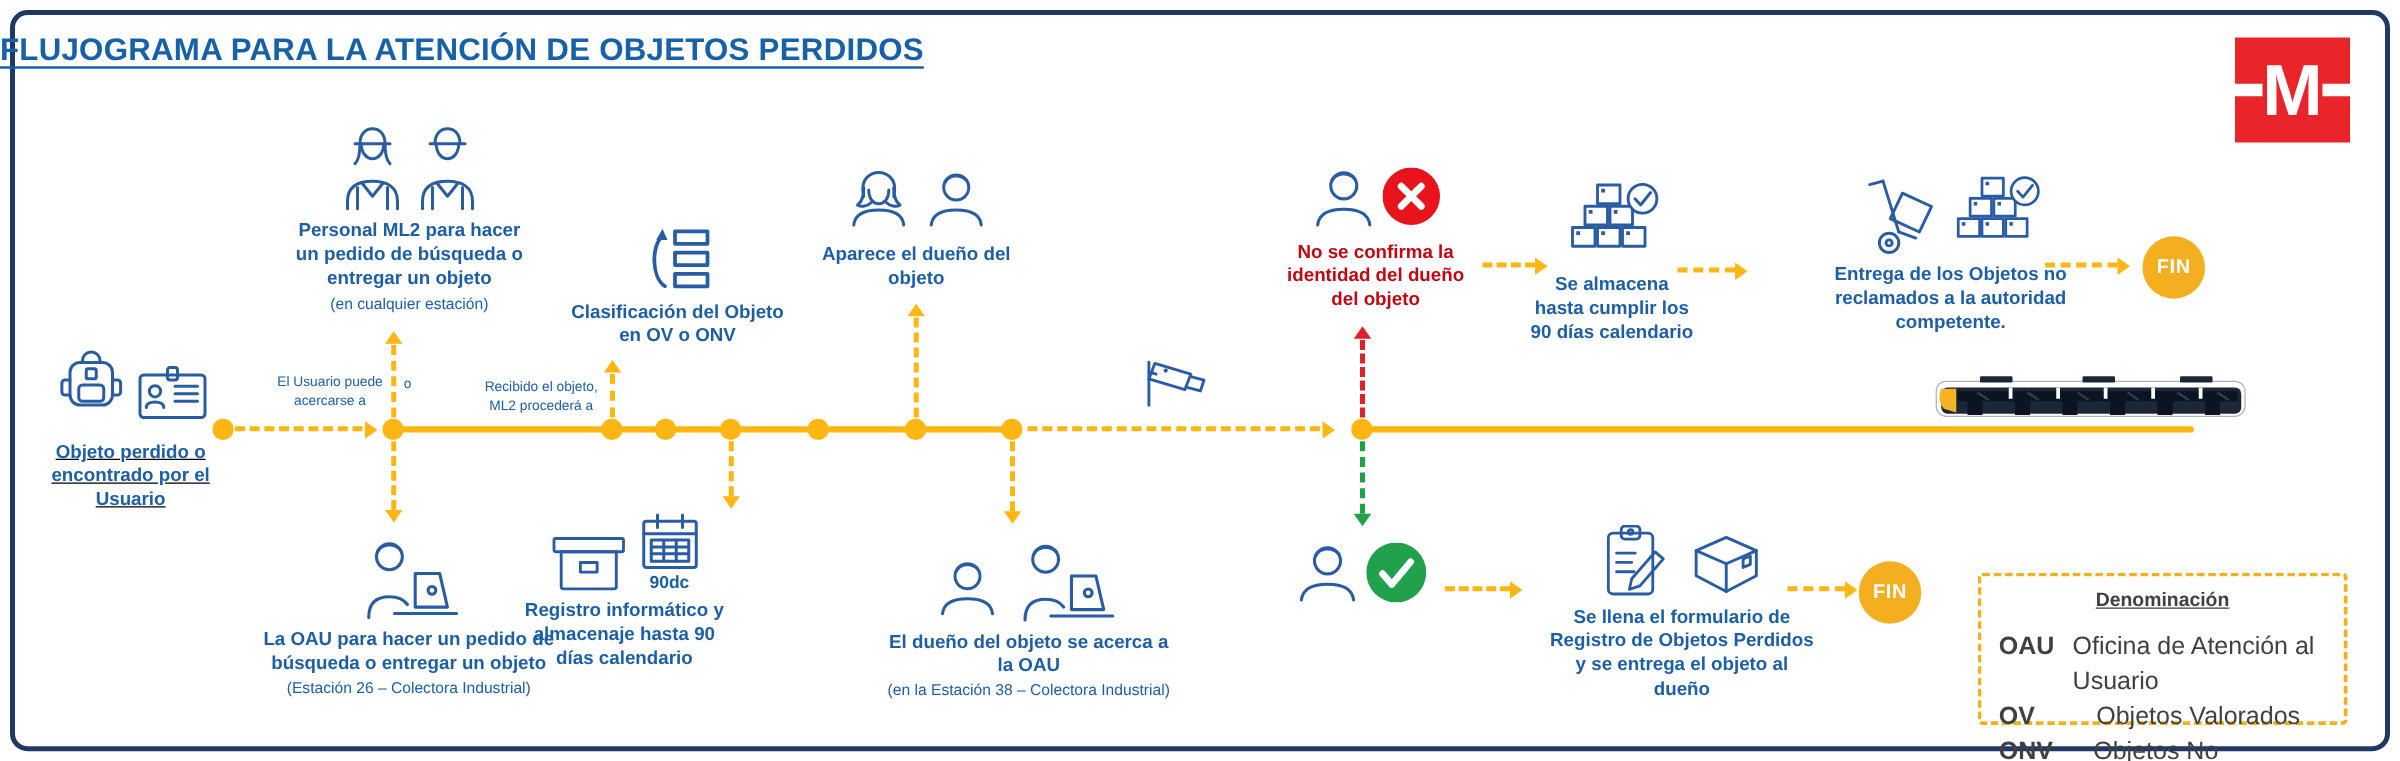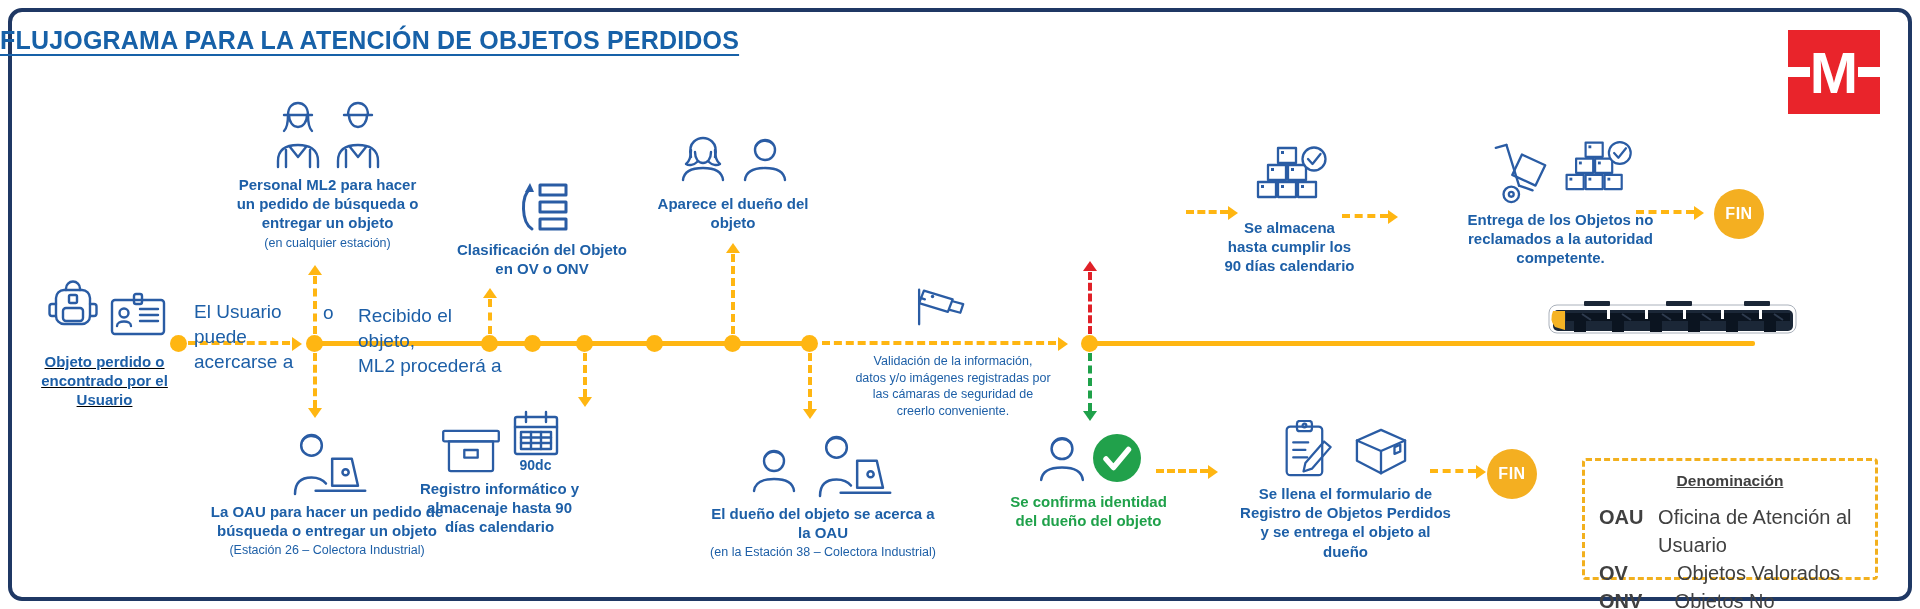--- a/index.html
+++ b/index.html
@@ -10,21 +10,21 @@
 
   .title-wrap { position:absolute; top:26px; left:0; width:100%; text-align:left; }
   .title-wrap span { font-size:25px; font-weight:bold; color:#1761A8; text-decoration:underline; text-underline-offset:5px; letter-spacing:.2px; }
 
   .block { position:absolute; display:flex; flex-direction:column; align-items:center; }
   .icons { display:flex; align-items:flex-end; gap:8px; margin-bottom:6px; }
   .lbl { color:#1D5FA7; font-weight:bold; font-size:15px; line-height:1.28; text-align:center; white-space:pre-line; }
   .lbl.red { color:#C00712; }
   .lbl.green { color:#1FA14A; }
   .sub { color:#1D5FA7; font-size:12.5px; line-height:1.25; text-align:center; white-space:pre-line; margin-top:3px; }
-  .note { position:absolute; color:#1D5FA7; font-size:19px; line-height:1.32; white-space:pre-line; }
+  .note { position:absolute; color:#1D5FA7; font-size:11px; line-height:1.32; white-space:pre-line;text-align:center; }
   .note.center { text-align:center; font-size:12.5px; }
 
   svg.ic { stroke:#2A5CA4; fill:none; stroke-width:2.4; stroke-linecap:round; stroke-linejoin:round; }
   .badge90 { color:#1D5FA7; font-weight:bold; font-size:14px; margin-top:1px; }
 
   .hsolid { position:absolute; height:4.5px; background:#FFB612; border-radius:2px; }
   .hdash  { position:absolute; height:0; border-top:4px dashed #FFB612; }
   .vdash  { position:absolute; width:0; border-left:4px dashed #FFB612; }
   .vdash.red { border-left-color:#E02128; }
   .vdash.green { border-left-color:#1FA14A; }
@@ -116,24 +116,20 @@
   <div class="hdash" style="left:1156px; top:469px; width:52px;"></div>
   <div class="ah right" style="left:1208px; top:465px;"></div>
   <div class="hdash" style="left:1430px; top:469px; width:46px;"></div>
   <div class="ah right" style="left:1476px; top:465px;"></div>
 
   <div class="note" style="left:194px; top:299px; width:140px;">El Usuario puede
 acercarse a</div>
   <div class="note" style="left:323px; top:300px;">o</div>
   <div class="note" style="left:358px; top:303px; width:150px;">Recibido el objeto,
 ML2 procederá a</div>
-  <div class="note center" style="left:848px; top:353px; width:210px;">Validación de la información,
-datos y/o  imágenes registradas por
-las cámaras de seguridad de
-creerlo conveniente.</div>
 
   <div class="block" style="left:40px; top:278px; width:130px;">
     <div class="icons">
       <svg class="ic" width="58" height="58" viewBox="0 0 58 58">
         <path d="M22 12 v-1.5 a7 7 0 0 1 14 0 V12"></path>
         <rect x="12" y="12" width="34" height="34" rx="8"></rect>
         <path d="M12 26 h-4 a2.5 2.5 0 0 0 -2.5 2.5 v7 a2.5 2.5 0 0 0 2.5 2.5 h4"></path>
         <path d="M46 26 h4 a2.5 2.5 0 0 1 2.5 2.5 v7 a2.5 2.5 0 0 1 -2.5 2.5 h-4"></path>
         <rect x="19" y="30" width="20" height="13" rx="3"></rect>
         <rect x="25" y="17" width="8" height="8" rx="1.5"></rect>
@@ -206,20 +202,36 @@
       <svg class="ic" width="48" height="60" viewBox="0 0 48 46">
         <circle cx="24" cy="15" r="10"></circle>
         <path d="M15 11 c3 -6 12 -7 17 -2"></path>
         <path d="M4 45 c1 -9 10 -12 20 -12 c10 0 19 3 20 12"></path>
       </svg>
     </div>
     <div class="lbl">Aparece el dueño del
 objeto</div>
   </div>
 
+  <div class="block" style="left:1008px; top:128px; width:185px;">
+    <div class="icons" style="gap:6px;">
+      <svg class="ic" width="50" height="58" viewBox="0 0 48 46">
+        <circle cx="24" cy="15" r="10"></circle>
+        <path d="M15 11 c3 -6 12 -7 17 -2"></path>
+        <path d="M4 45 c1 -9 10 -12 20 -12 c10 0 19 3 20 12"></path>
+      </svg>
+      <svg width="46" height="46" viewBox="0 0 46 46" style="margin-bottom:6px;">
+        <circle cx="23" cy="23" r="23" fill="#E8131B"></circle>
+        <path d="M15 15 L31 31 M31 15 L15 31" stroke="#fff" stroke-width="5.5" stroke-linecap="round"></path>
+      </svg>
+    </div>
+    <div class="lbl red">No se confirma la
+identidad del dueño
+del objeto</div>
+  </div>
 
   <div class="block" style="left:1202px; top:146px; width:175px;">
     <div class="icons">
       <svg class="ic" width="80" height="66" viewBox="0 0 80 66" style="stroke-width:2.3;">
         <rect x="28" y="2" width="18" height="15"></rect>
         <rect x="18" y="19" width="18" height="15"></rect>
           <rect x="38" y="19" width="18" height="15"></rect>
         <rect x="8" y="36" width="18" height="15"></rect>
           <rect x="28" y="36" width="18" height="15"></rect>
           <rect x="48" y="36" width="18" height="15"></rect>
@@ -345,22 +357,20 @@
       <svg class="ic" width="50" height="58" viewBox="0 0 48 46">
         <circle cx="24" cy="15" r="10"></circle>
         <path d="M15 11 c3 -6 12 -7 17 -2"></path>
         <path d="M4 45 c1 -9 10 -12 20 -12 c10 0 19 3 20 12"></path>
       </svg>
       <svg width="48" height="48" viewBox="0 0 48 48" style="margin-bottom:4px;">
         <circle cx="24" cy="24" r="24" fill="#21A14B"></circle>
         <path d="M13 25 l7.5 8.5 l15 -18" stroke="#fff" stroke-width="5.5" fill="none" stroke-linecap="round" stroke-linejoin="round"></path>
       </svg>
     </div>
-    <div class="lbl green">Se confirma identidad
-del dueño del objeto</div>
   </div>
 
   <div class="block" style="left:1223px; top:420px; width:245px;">
     <div class="icons" style="gap:12px;">
       <svg class="ic" width="58" height="58" viewBox="0 0 60 62">
         <rect x="4" y="7" width="38" height="52" rx="4"></rect>
         <rect x="15" y="1" width="16" height="11" rx="3"></rect>
         <circle cx="23" cy="6" r="2"></circle>
         <path d="M11 24 h16 M11 32 h13 M11 40 h15"></path>
         <path d="M24 46 l20 -23 l7 6 l-20 23 l-9 3 z"></path>

